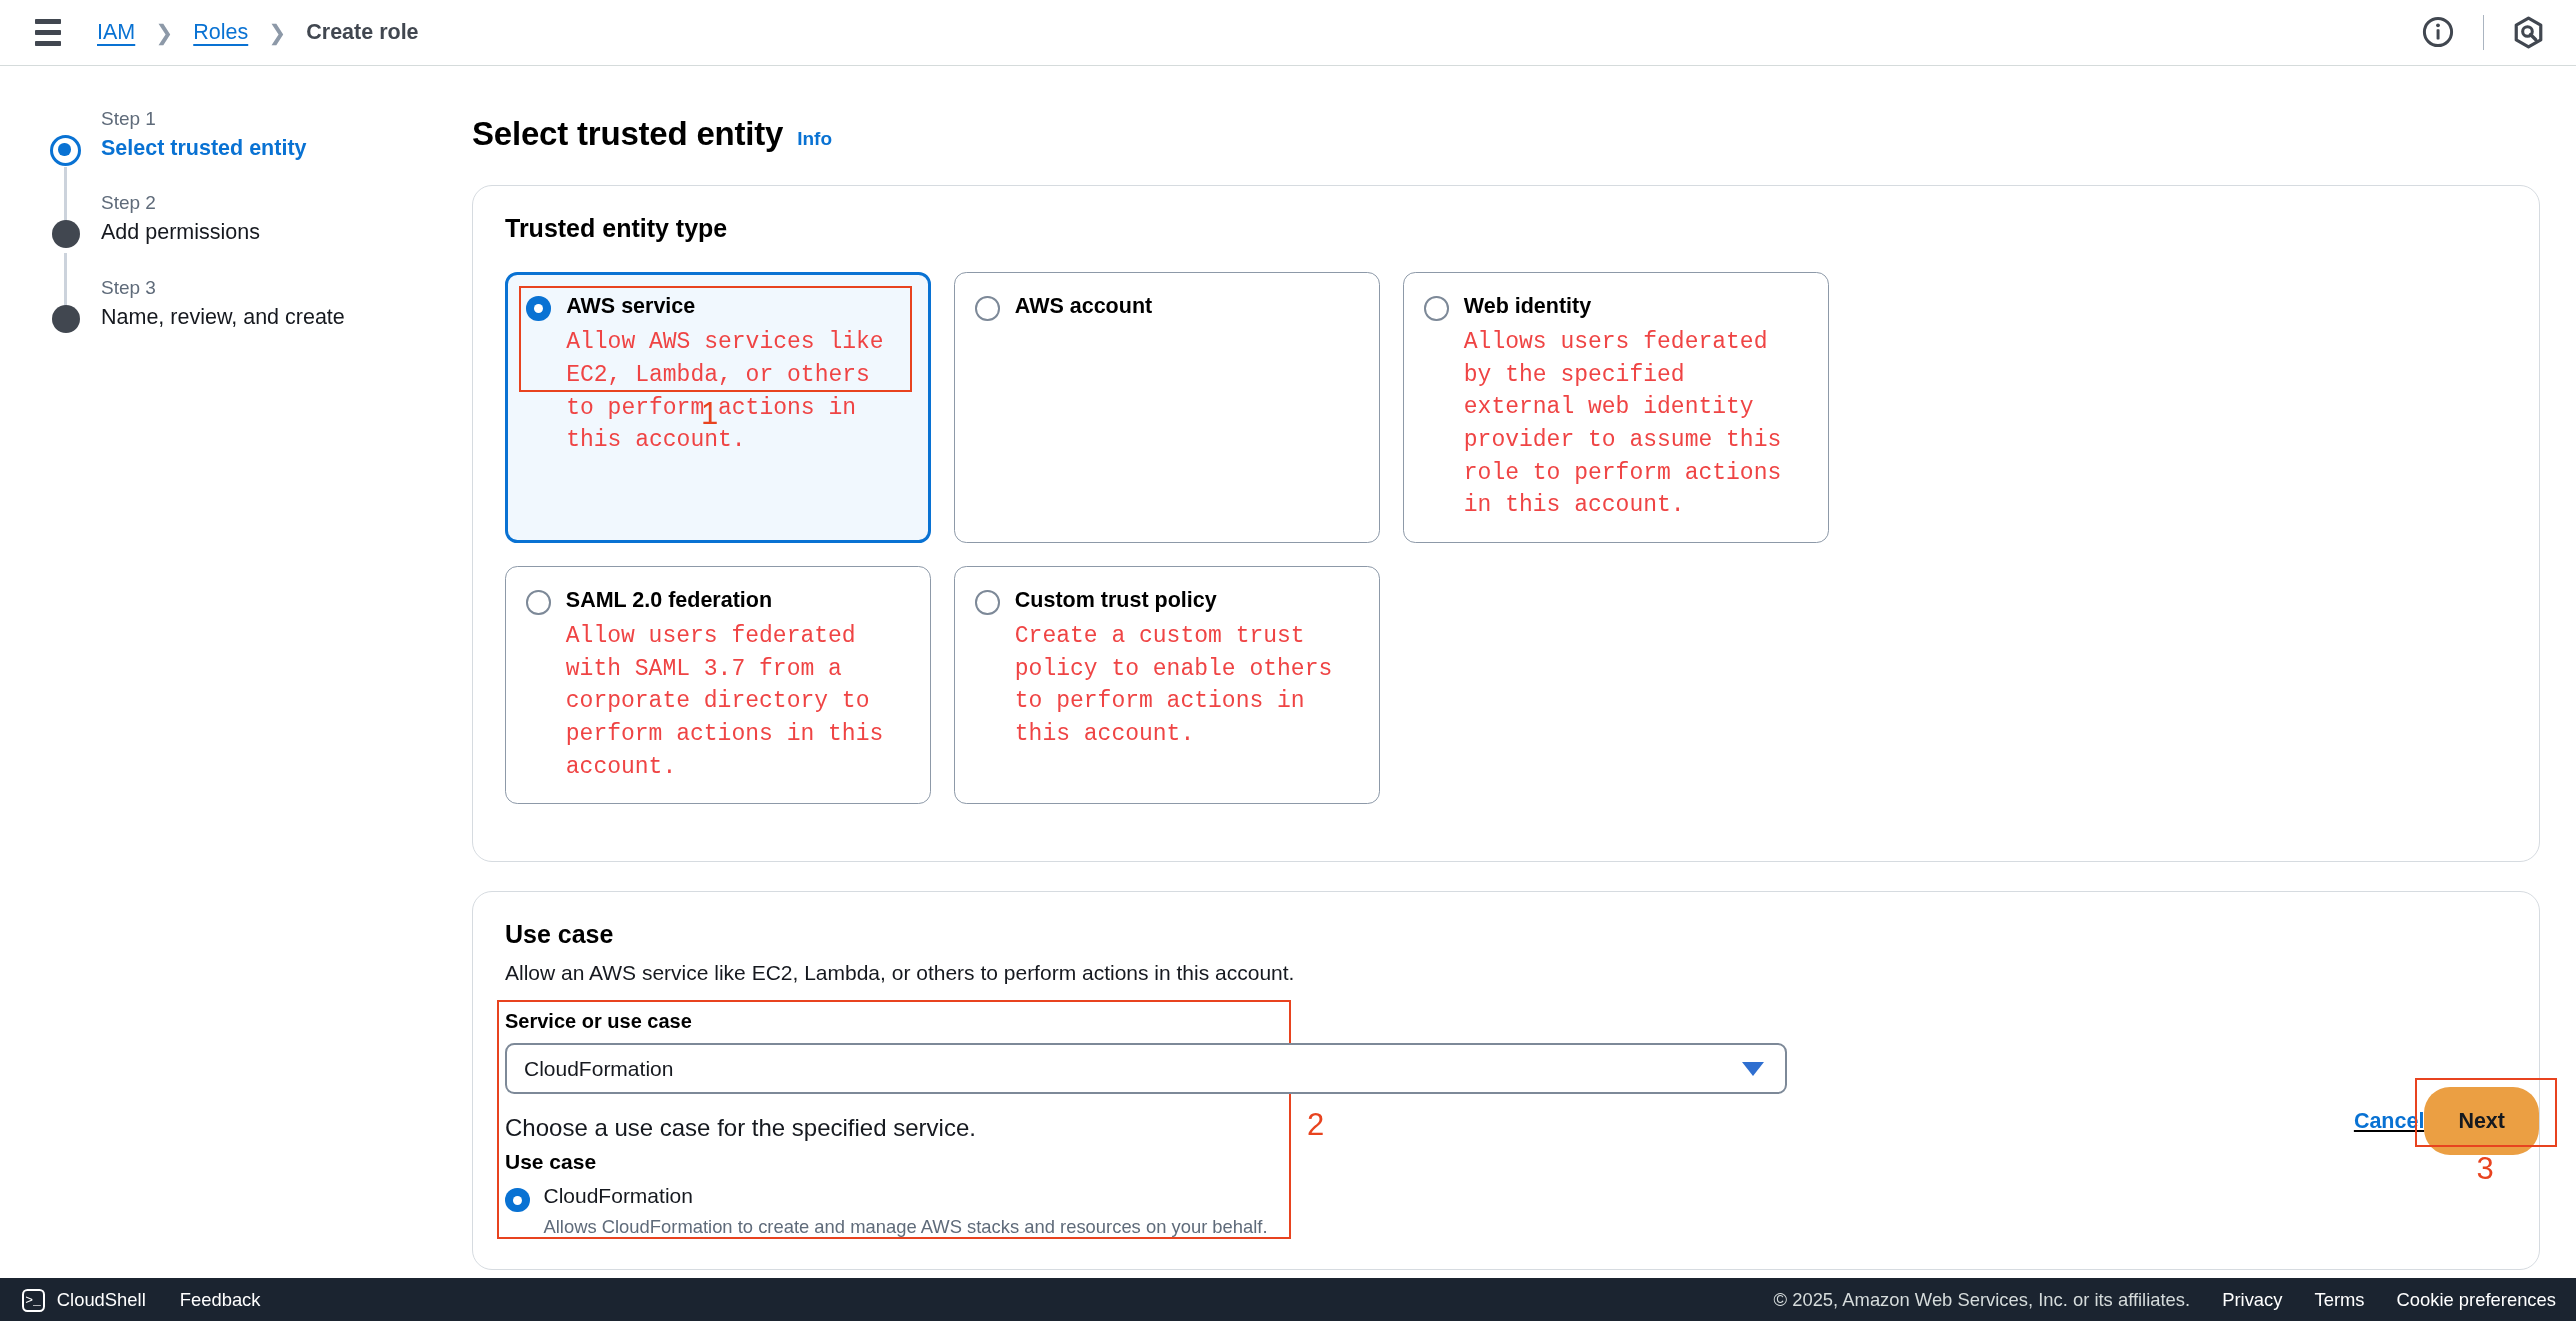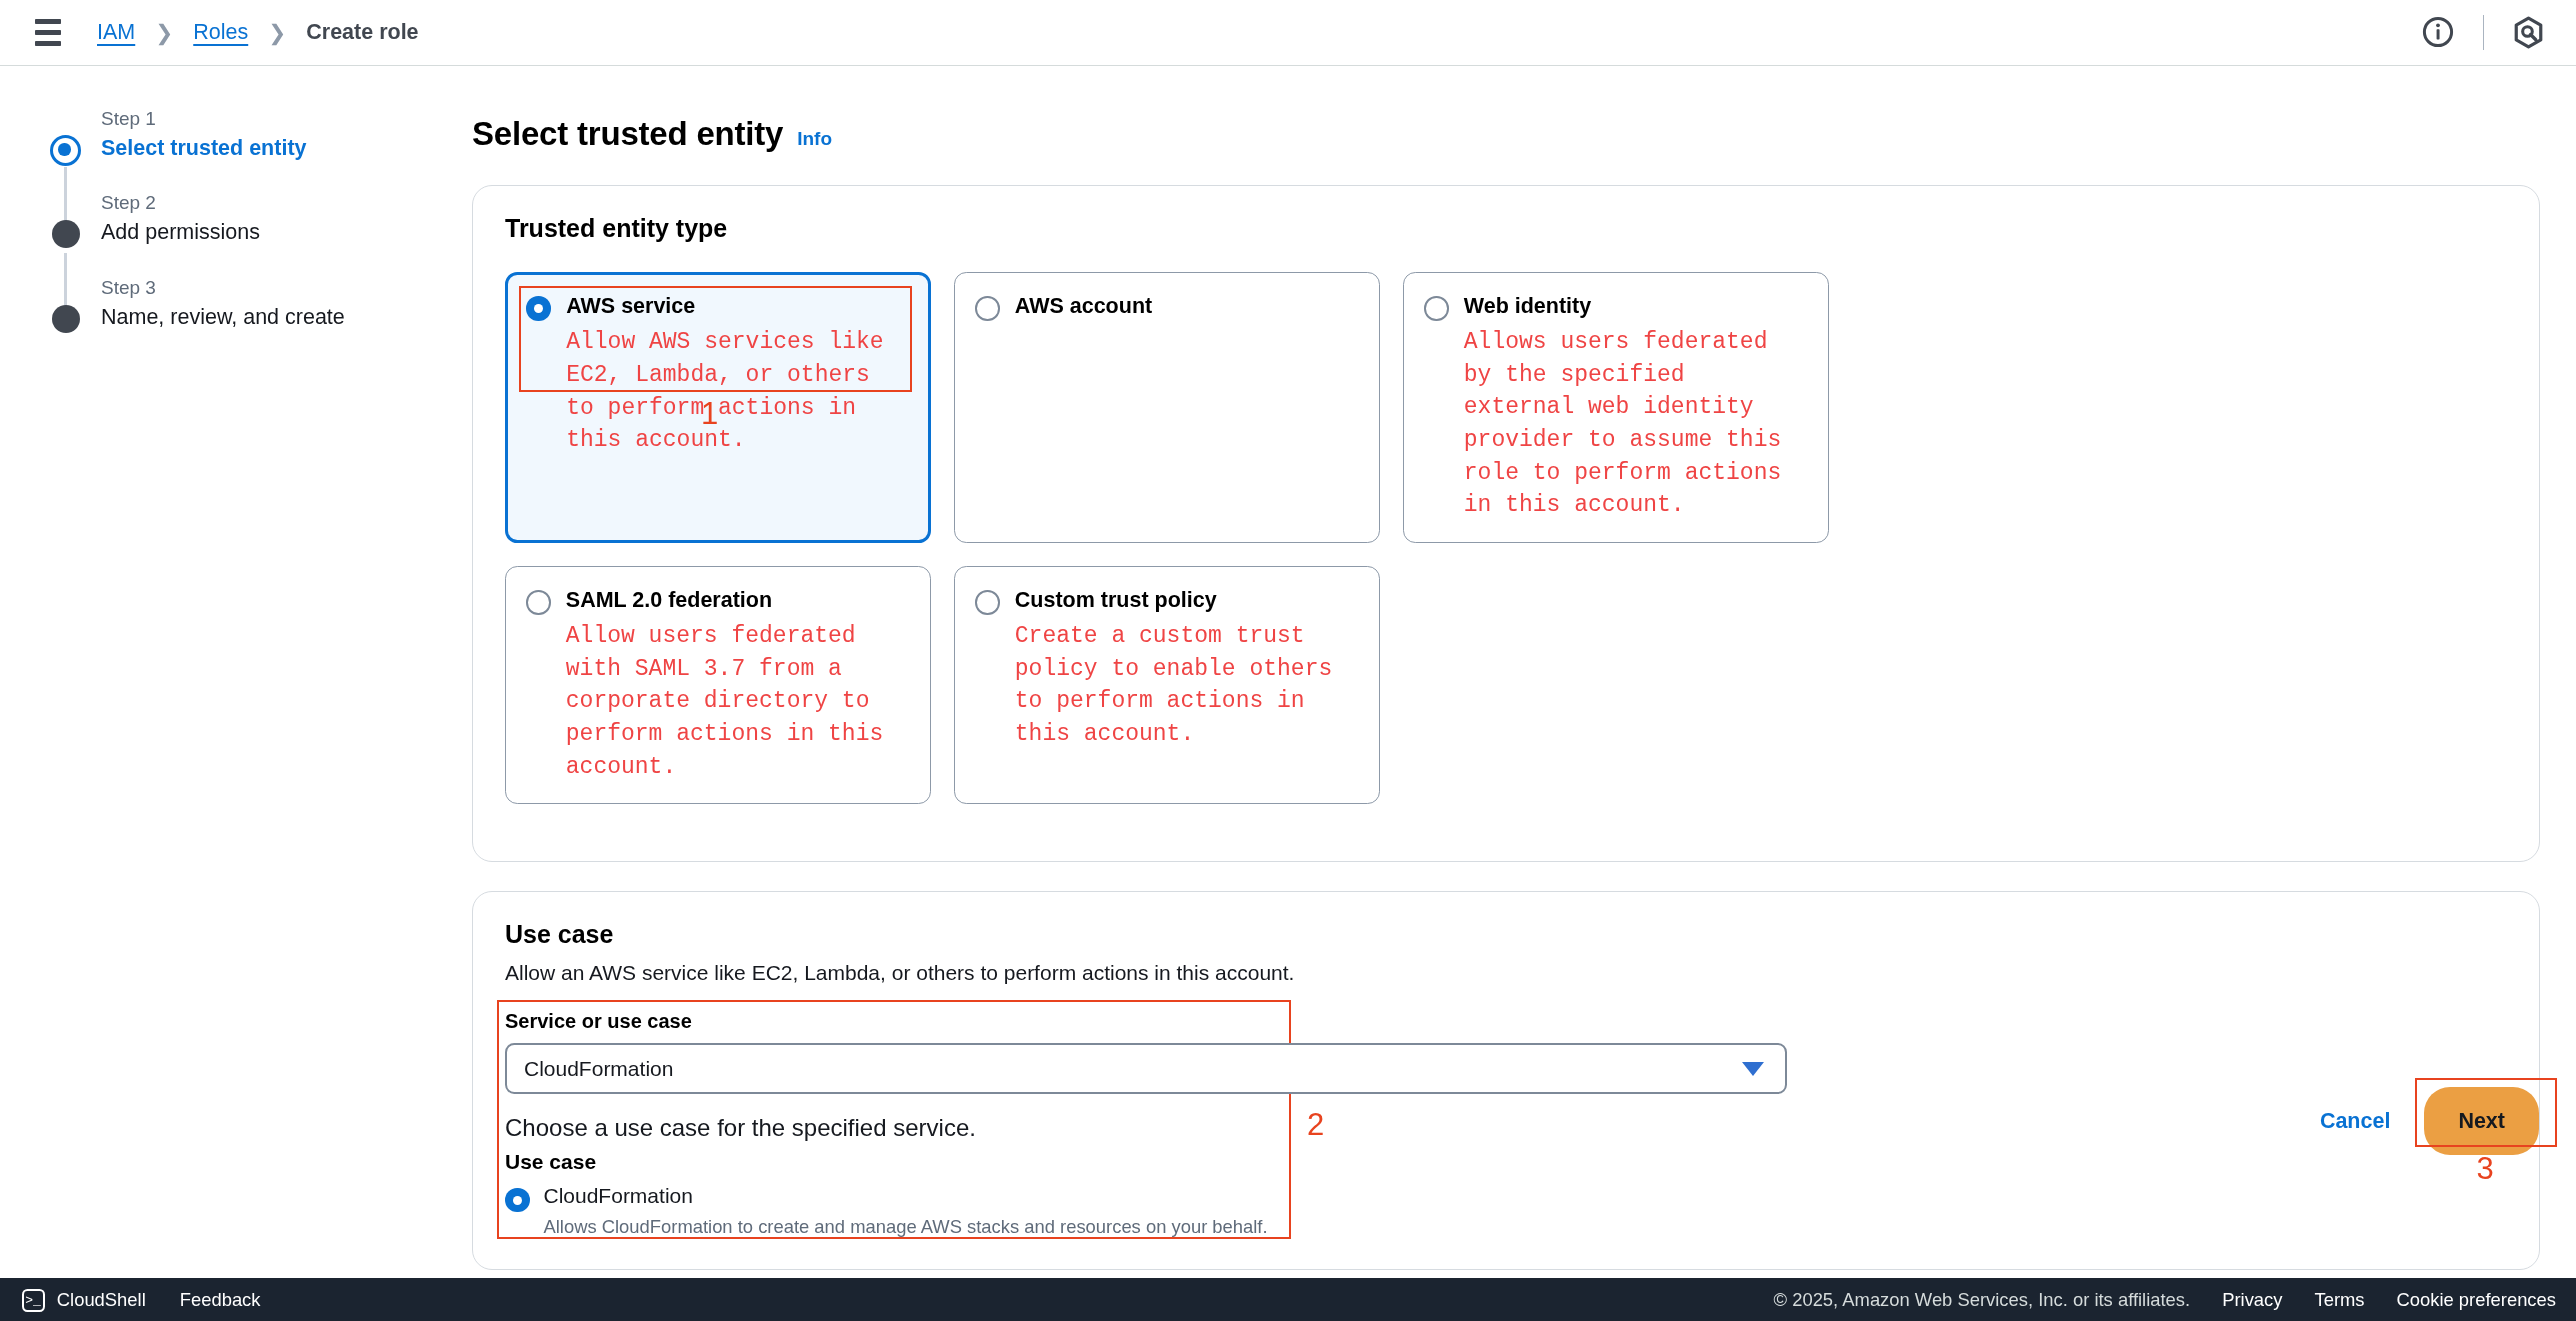--- a/index.html
+++ b/index.html
@@ -131,21 +131,21 @@
   }
   .hint { font-size: 24px; color: #16191f; margin-top: 20px; }
   .uc-label { font-size: 21px; font-weight: 700; color: #000000; margin-top: 7.7px; }
   .uc-row { display: flex; gap: 14px; margin-top: 9.2px; }
   .uc-title { font-size: 21px; color: #16191f; line-height: 1.2; }
   .uc-desc { font-size: 18.4px; color: #5f6b7a; margin-top: 6.1px; line-height: 1.3; }
 
   
   #actions {
     position: absolute; right: 37px; top: 1087px;
-    display: flex; align-items: center; gap: 34px;
+    display: flex; align-items: center;  text-decoration: underline;
   }
   .cancel-link { color: #0972d3; font-size: 21.5px; font-weight: 700; cursor: pointer; }
   .next-btn {
     background: #eb9f43; color: #16191f; font-size: 21.5px; font-weight: 700;
     border: none; border-radius: 26px; padding: 0 34px; height: 68px;
     cursor: pointer; font-family: "Liberation Sans", sans-serif;
   }
 
   
   #bottombar {

